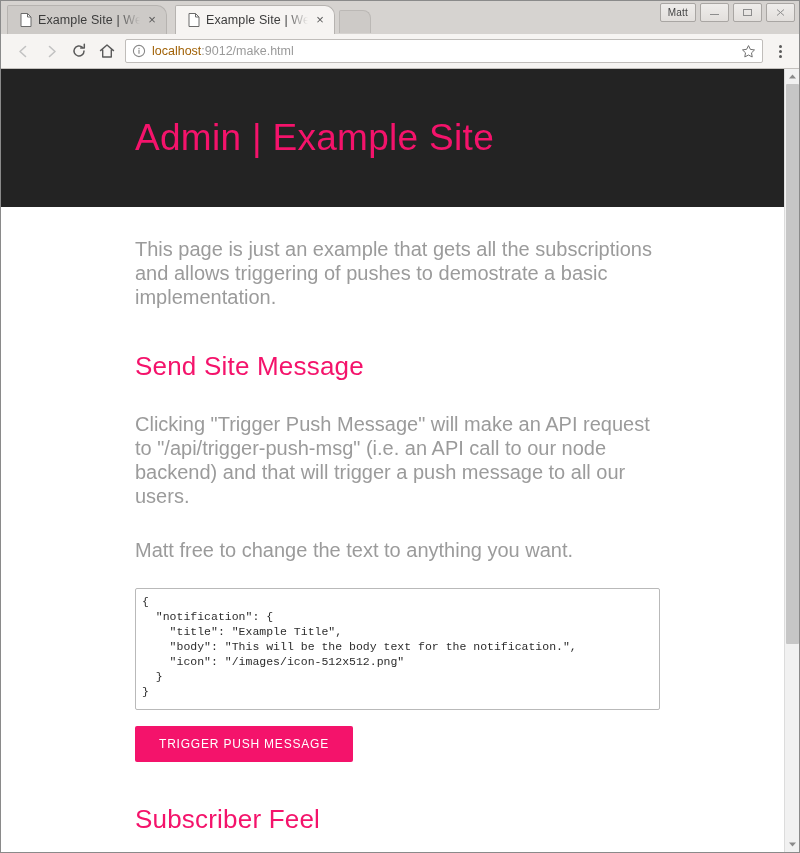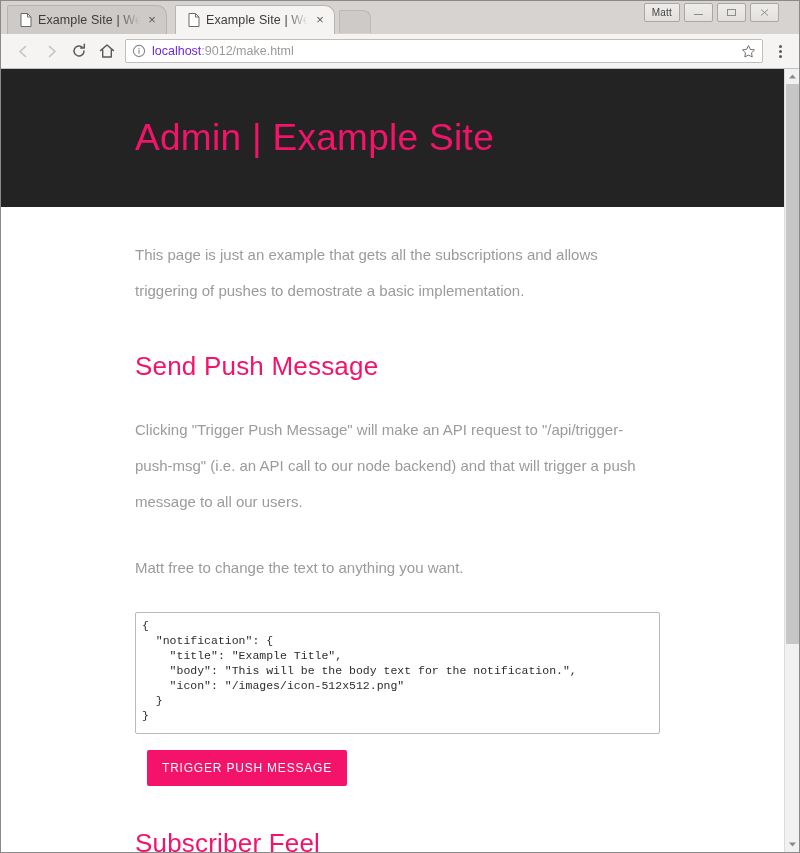--- a/index.html
+++ b/index.html
@@ -96,21 +96,21 @@
     border: 1px solid #bbb8b5;
     border-bottom: none;
     border-radius: 2px 8px 0 0;
     z-index: 1;
   }
 
   
   #window-controls {
     position: absolute;
     top: 2px;
-    right: 20px;
+    right: 4px;
     display: flex;
     align-items: center;
     gap: 4px;
     z-index: 6;
   }
   .win-btn {
     width: 27px;
     height: 17px;
     border: 1px solid #a9a6a3;
     background: linear-gradient(#efedeb, #e2dfdc);
@@ -163,21 +163,21 @@
     box-sizing: border-box;
   }
   #url-info-icon { margin-right: 6px; display:flex; }
   #url-text {
     flex: 1 1 auto;
     font-size: 12.5px;
     color: #9a9a9a;
     white-space: nowrap;
     overflow: hidden;
   }
-  #url-text .host { color: #6d28d9; }
+  #url-text .host { color: #a16207; }
   #star-icon { margin-left: 6px; display:flex; }
   #menu-icon {
     width: 22px;
     display: flex;
     flex-direction: column;
     align-items: center;
     justify-content: center;
     gap: 2px;
     flex: 0 0 auto;
   }
@@ -236,22 +236,22 @@
     font-weight: 400;
     margin-left: 134px;
     letter-spacing: 0.3px;
   }
   #content {
     padding: 0 0 0 134px;
     max-width: 530px;
   }
   .para {
     color: #9b9b9b;
-    font-size: 15px;
-    line-height: 36px;
+    font-size: 20px;
+    line-height: 24px;
     margin: 30px 0 0 0;
     max-width: 520px;
   }
   h2.section-title {
     color: #f4136b;
     font-size: 26px;
     font-weight: 400;
     margin: 42px 0 0 0;
     letter-spacing: 0.2px;
   }
@@ -277,24 +277,23 @@
   #trigger-push-button {
     display: inline-block;
     margin-top: 16px;
     background: #f4136b;
     color: #ffffff;
     border: none;
     border-radius: 2px;
     font-family: "Liberation Sans", sans-serif;
     font-size: 12px;
     letter-spacing: 0.8px;
-    padding: 11px 15px;
+    padding: 11px 24px;
     text-transform: uppercase;
     cursor: pointer;
-    margin-left: 12px;
   }
   #subscriber-table {
     margin-top: 26px;
     width: 525px;
     border-collapse: collapse;
     table-layout: fixed;
   }
   #subscriber-table th,
   #subscriber-table td {
     border: 1px solid #d2d2d2;
@@ -410,21 +409,21 @@
     <div id="page">
 
       <div id="page-header">
         <h1 id="page-title">Admin | Example Site</h1>
       </div>
 
       <div id="content">
 
         <p class="para">This page is just an example that gets all the subscriptions and allows triggering of pushes to demostrate a basic implementation.</p>
 
-        <h2 class="section-title">Send Push Message</h2>
+        <h2 class="section-title">Send Site Message</h2>
 
         <p class="para">Clicking "Trigger Push Message" will make an API request to "/api/trigger-push-msg" (i.e. an API call to our node backend) and that will trigger a push message to all our users.</p>
 
         <p class="para">Matt free to change the text to anything you want.</p>
 
         <textarea id="json-textarea" spellcheck="false" style="">{
   "notification": {
     "title": "Example Title",
     "body": "This will be the body text for the notification.",
     "icon": "/images/icon-512x512.png"

